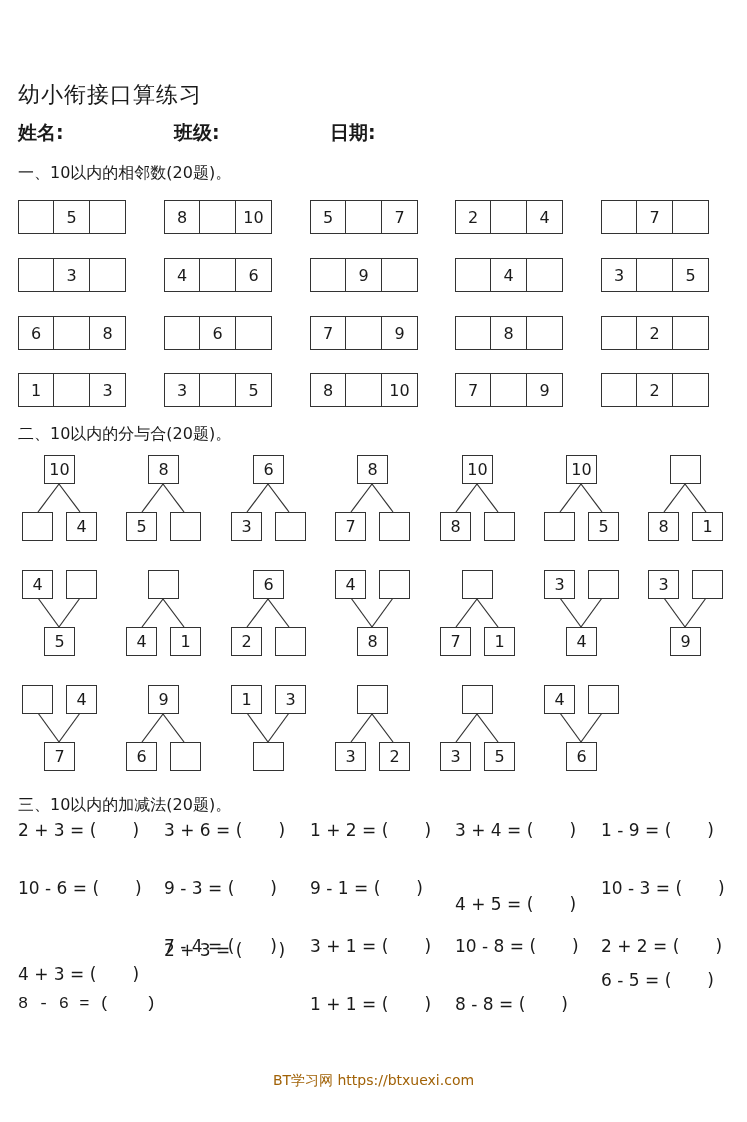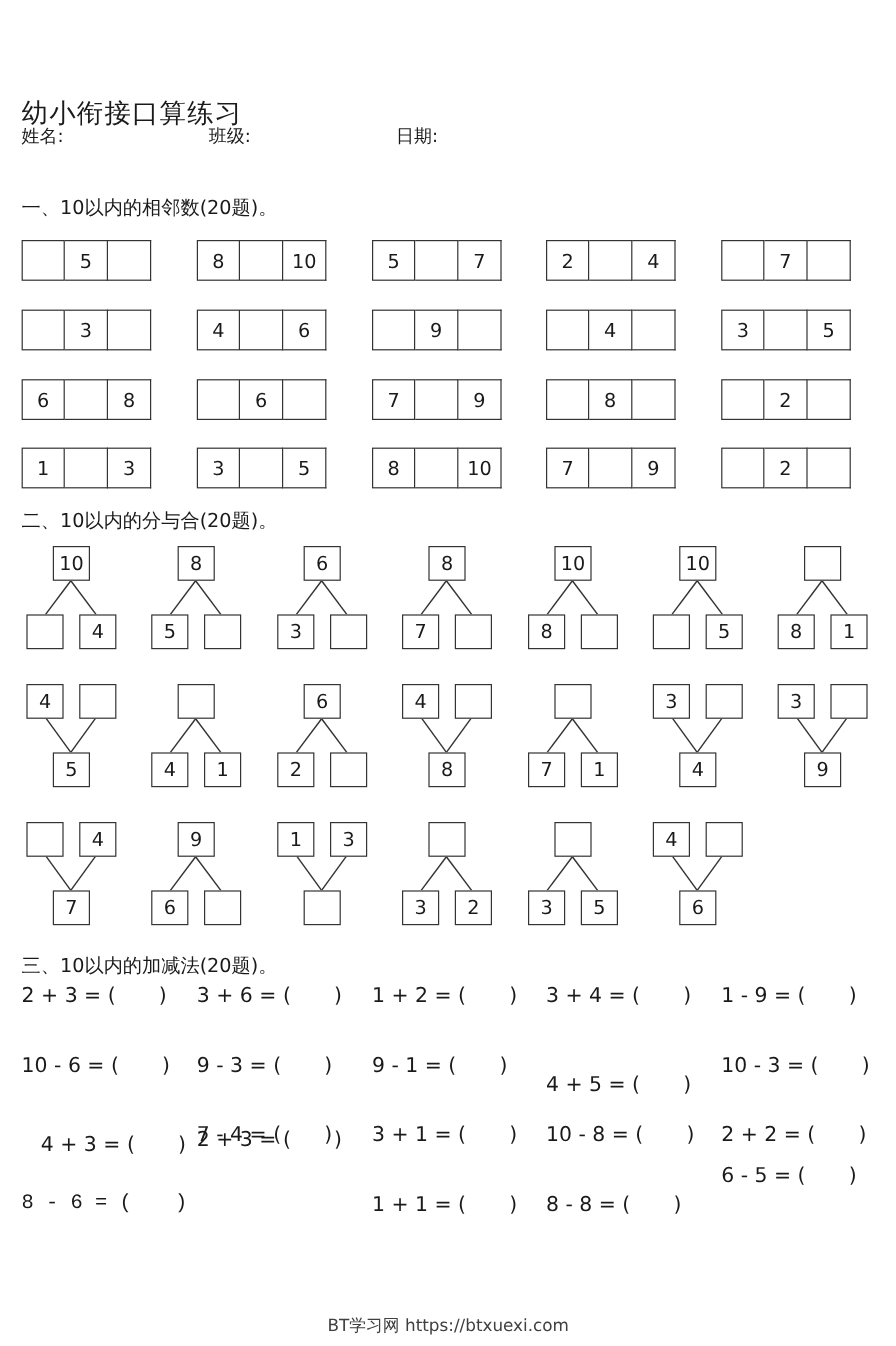--- a/index.html
+++ b/index.html
@@ -1,31 +1,31 @@
 <!DOCTYPE html>
 <html><head>
 <meta charset="utf-8">
 <style>
   html, body { margin:0; padding:0; background:#ffffff; }
   body { width:747px; height:1122px; position:relative; overflow:hidden;
          font-family:"DejaVu Sans", "Liberation Sans", sans-serif; color:#1a1a1a; }
   .abs { position:absolute; }
   .title { left:18px; top:80px; font-size:22px; letter-spacing:1px; }
-  .meta { top:104px; font-size:15px; }
+  .meta { top:120px; font-size:19px;font-weight:bold; }
   .sec { left:18px; font-size:16px; }
   .nb { position:absolute; display:flex; height:34px; }
   .nb .cell { width:36px; height:34px; border:1.5px solid #333; box-sizing:border-box;
               display:flex; align-items:center; justify-content:center; font-size:16px; }
   .nb .cell + .cell { border-left:none; }
   .tree { position:absolute; width:76px; height:87px; }
   .tree .box { position:absolute; width:31px; height:29px; border:1.3px solid #333; box-sizing:border-box;
                display:flex; align-items:center; justify-content:center; font-size:16px; background:#fff; }
   .tree svg { position:absolute; left:0; top:0; }
   .eq { position:absolute; font-size:17px; white-space:nowrap; }
-  .footer { left:0; width:747px; top:1096px; text-align:center; font-size:14px; color:#404040; }
+  .footer { left:0; width:747px; top:1072px; text-align:center; font-size:14px; color:#a16207; }
 </style>
 </head>
 <body>
 
 <div class="abs title">幼小衔接口算练习</div>
 <div class="abs meta" style="left:18px">姓名:</div>
 <div class="abs meta" style="left:174px">班级:</div>
 <div class="abs meta" style="left:330px">日期:</div>
 
 <div class="abs sec" style="top:163px">一、10以内的相邻数(20题)。</div>
@@ -321,21 +321,21 @@
     <div class="eq" style="left: 18px; top: 820px;"><span>2 + 3 = (</span><span style="display: inline-block; width: 36px;"></span><span>)</span></div>
     <div class="eq" style="left: 164px; top: 820px;"><span>3 + 6 = (</span><span style="display: inline-block; width: 36px;"></span><span>)</span></div>
     <div class="eq" style="left: 310px; top: 820px;"><span>1 + 2 = (</span><span style="display: inline-block; width: 36px;"></span><span>)</span></div>
     <div class="eq" style="left: 455px; top: 820px;"><span>3 + 4 = (</span><span style="display: inline-block; width: 36px;"></span><span>)</span></div>
     <div class="eq" style="left: 601px; top: 820px;"><span>1 - 9 = (</span><span style="display: inline-block; width: 36px;"></span><span>)</span></div>
     <div class="eq" style="left: 18px; top: 878px;"><span>10 - 6 = (</span><span style="display: inline-block; width: 36px;"></span><span>)</span></div>
     <div class="eq" style="left: 164px; top: 878px;"><span>9 - 3 = (</span><span style="display: inline-block; width: 36px;"></span><span>)</span></div>
     <div class="eq" style="left: 310px; top: 878px;"><span>9 - 1 = (</span><span style="display: inline-block; width: 36px;"></span><span>)</span></div>
     <div class="eq" style="left: 455px; top: 878px; margin-top: 16px;"><span>4 + 5 = (</span><span style="display: inline-block; width: 36px;"></span><span>)</span></div>
     <div class="eq" style="left: 601px; top: 878px;"><span>10 - 3 = (</span><span style="display: inline-block; width: 36px;"></span><span>)</span></div>
-    <div class="eq" style="left: 18px; top: 944px; margin-left: 16px;"><span>4 + 3 = (</span><span style="display: inline-block; width: 36px;"></span><span>)</span></div>
+    <div class="eq" style="left: 18px; top: 964px;"><span>4 + 3 = (</span><span style="display: inline-block; width: 36px;"></span><span>)</span></div>
     <div class="eq" style="left: 164px; top: 936px;"><span>7 - 4 = (</span><span style="display: inline-block; width: 36px;"></span><span>)</span></div>
     <div class="eq" style="left: 310px; top: 936px;"><span>3 + 1 = (</span><span style="display: inline-block; width: 36px;"></span><span>)</span></div>
     <div class="eq" style="left: 455px; top: 936px;"><span>10 - 8 = (</span><span style="display: inline-block; width: 36px;"></span><span>)</span></div>
     <div class="eq" style="left: 601px; top: 936px;"><span>2 + 2 = (</span><span style="display: inline-block; width: 36px;"></span><span>)</span></div>
     <div class="eq" style="left: 18px; top: 994px; font-family: Liberation Mono, monospace;"><span>8 - 6 = (</span><span style="display: inline-block; width: 36px;"></span><span>)</span></div>
     <div class="eq" style="left: 164px; top: 940px;"><span>2 + 3 = (</span><span style="display: inline-block; width: 36px;"></span><span>)</span></div>
     <div class="eq" style="left: 310px; top: 994px;"><span>1 + 1 = (</span><span style="display: inline-block; width: 36px;"></span><span>)</span></div>
     <div class="eq" style="left: 455px; top: 994px;"><span>8 - 8 = (</span><span style="display: inline-block; width: 36px;"></span><span>)</span></div>
     <div class="eq" style="left: 601px; top: 970px;"><span>6 - 5 = (</span><span style="display: inline-block; width: 36px;"></span><span>)</span></div>
   </div>

